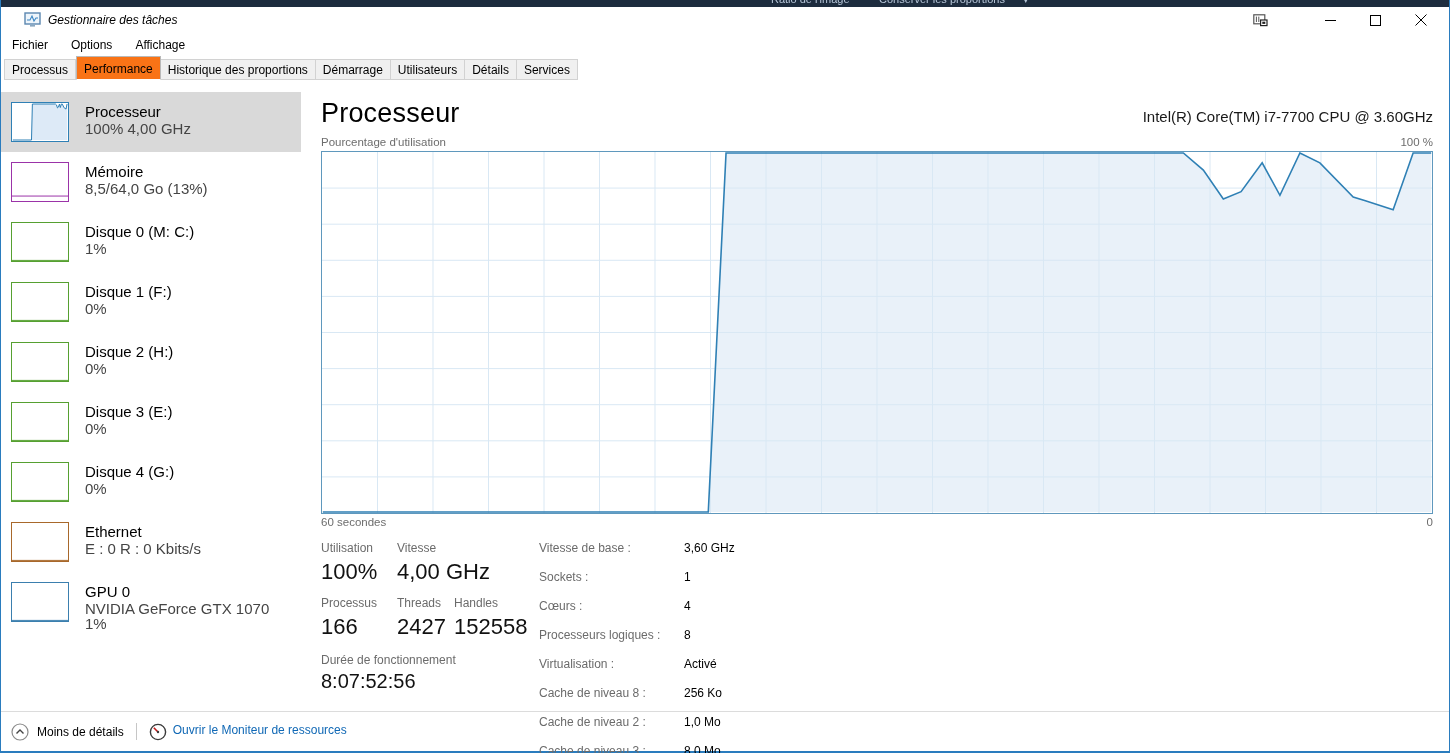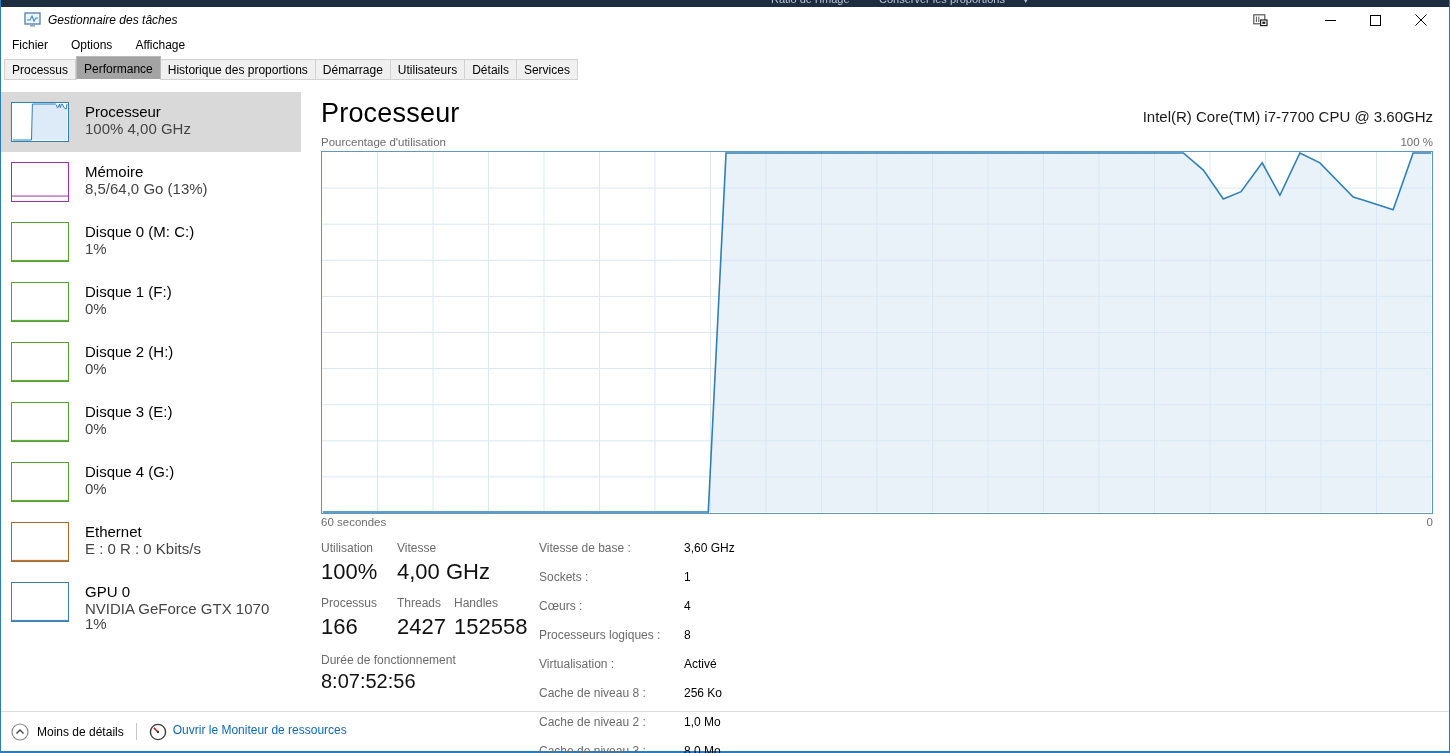--- a/index.html
+++ b/index.html
@@ -24,21 +24,21 @@
 
   
   .menubar { height:23px; display:flex; align-items:center; padding-left:8px; flex:none; }
   .menu-item { font-size:12px; color:#000; padding:3px 11px 3px 3px; margin-right:9px; }
 
   
   .tabstrip { height:24px; display:flex; align-items:flex-end; padding-left:3px; flex:none; background:#fff; }
   .tab { font-size:12px; color:#000; background:#f0f0f0; border:1px solid #d2d2d2; border-left-width:0;
     padding:3px 7px 4px 7px; height:21px; white-space:nowrap; }
   .tab:first-child { border-left-width:1px; }
-  .tab.active { background:#a3a3a3; border:1px solid #b9b9b9; height:24px; padding-top:5px; position:relative; z-index:2; border-bottom:1px solid #fff; }
+  .tab.active { background:#f97316; border:1px solid #b9b9b9; height:24px; padding-top:5px; position:relative; z-index:2; border-bottom:1px solid #fff; }
 
   
   .content { flex:1; display:flex; min-height:0; }
   .sidebar { width:300px; flex:none; padding-top:12px; overflow:hidden; }
   .side-item { display:flex; align-items:flex-start; padding:10px 6px 9px 10px; min-height:60px; }
   .side-item.selected { background:#d9d9d9; }
   .thumb { width:58px; height:40px; background:#fff; border:1px solid; flex:none; margin-right:16px; }
   .thumb svg { display:block; }
   .side-text { padding-top:0; }
   .side-title { font-size:15px; color:#000; line-height:19px; }

